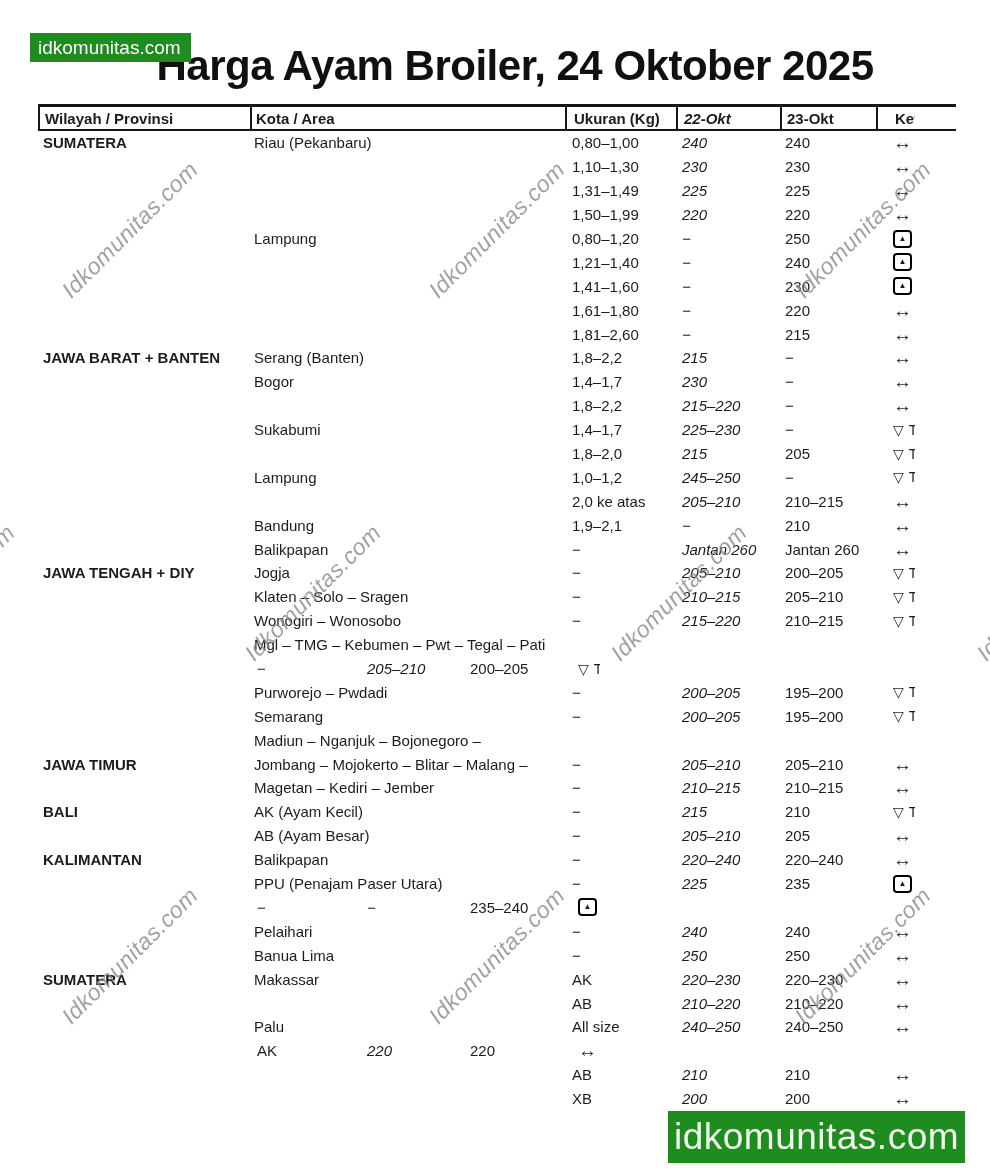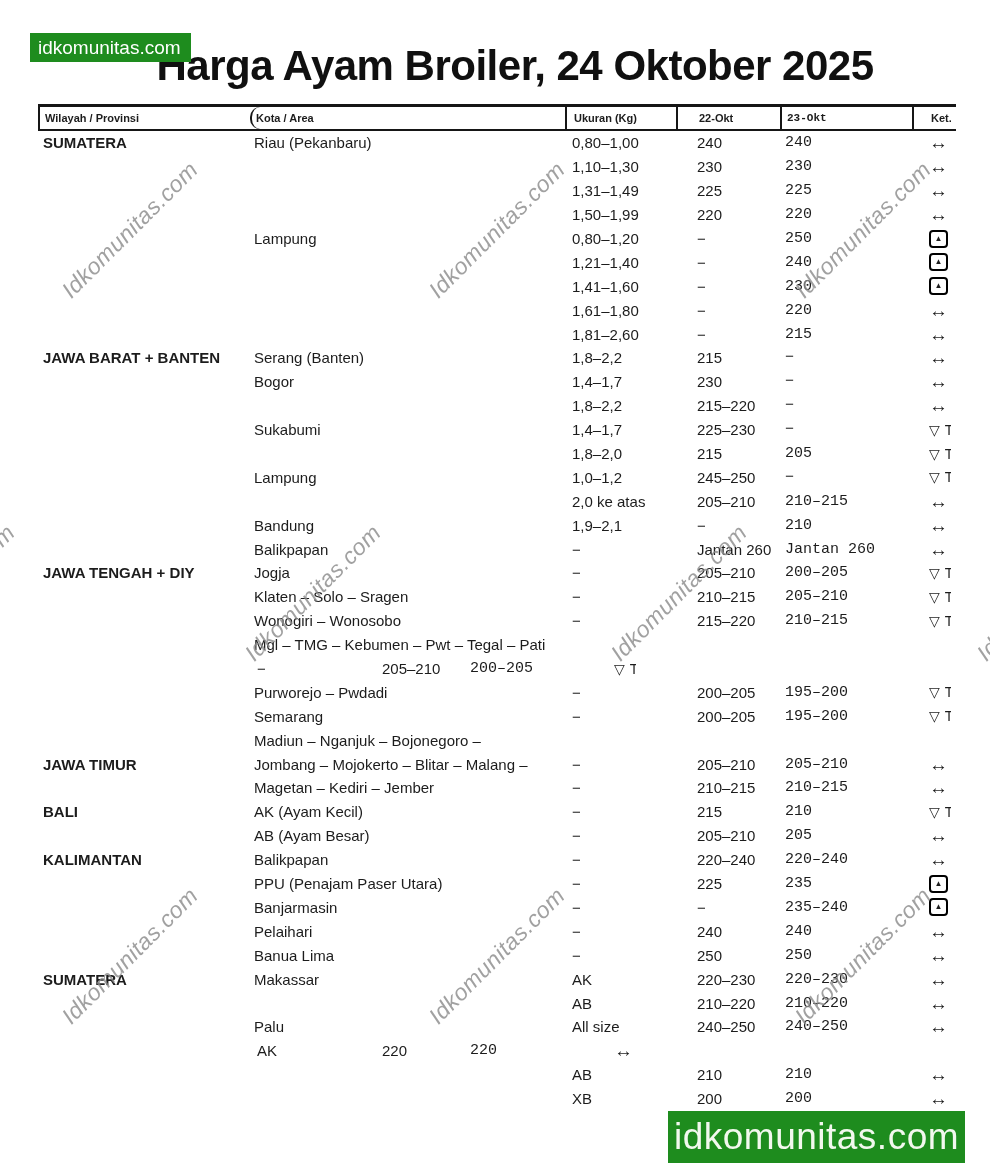--- a/index.html
+++ b/index.html
@@ -35,30 +35,30 @@
     white-space:nowrap;
   }
   
   .thead{
     position:absolute;top:104px;left:38px;width:918px;height:27px;
     border-top:3px solid #161616;border-bottom:2px solid #161616;
     display:flex;box-sizing:border-box;z-index:2;background:transparent;
   }
   .thead .cell{
     box-sizing:border-box;border-left:2px solid #161616;
-    font-weight:bold;font-size:11px;display:flex;align-items:center;overflow:hidden;
+    font-weight:bold;font-size:15px;display:flex;align-items:center;overflow:hidden;
   }
   .tbody{position:absolute;top:131px;left:38px;width:918px;z-index:2;}
   .trow{display:flex;height:23.9px;align-items:center;font-size:15px;}
   .cell{box-sizing:border-box;white-space:nowrap;overflow:hidden;}
   .col-region{width:212px;padding-left:5px;font-weight:bold;}
-  .col-city{width:315px;padding-left:4px;border-radius:10px;}
+  .col-city{width:315px;padding-left:4px;}
   .col-size{width:111px;padding-left:7px;}
-  .col-22{width:104px;padding-left:21px;}
-  .col-23{width:132px;padding-left:5px;font-family:Liberation Mono, monospace;}
+  .col-22{width:104px;padding-left:6px;font-style:italic;}
+  .col-23{width:96px;padding-left:5px;}
   .col-ket{width:39px;padding-left:17px;display:flex;align-items:center;gap:5px;}
   .ket-arrow{font-size:19px;font-weight:600;line-height:1;}
   .ket-down{font-size:14px;line-height:1;}
   .ket-box{
     width:15px;height:14px;border:2px solid #000;border-radius:4px;flex:0 0 auto;
     display:flex;align-items:center;justify-content:center;font-size:8px;line-height:1;
   }
   .ket-word{font-size:14px;}
 </style>
 </head>
@@ -435,21 +435,20 @@
         <div class="cell col-size">−</div>
         <div class="cell col-22">225</div>
         <div class="cell col-23">235</div>
         <div class="cell col-ket">
           <span class="ket-box">▲</span>
           <span class="ket-word">N</span>
         </div>
       </div>
       <div class="trow">
         <div class="cell col-region"></div>
-        <div class="cell col-city">Banjarmasin</div>
         <div class="cell col-size">−</div>
         <div class="cell col-22">−</div>
         <div class="cell col-23">235–240</div>
         <div class="cell col-ket">
           <span class="ket-box">▲</span>
           <span class="ket-word">N</span>
         </div>
       </div>
       <div class="trow">
         <div class="cell col-region"></div>

